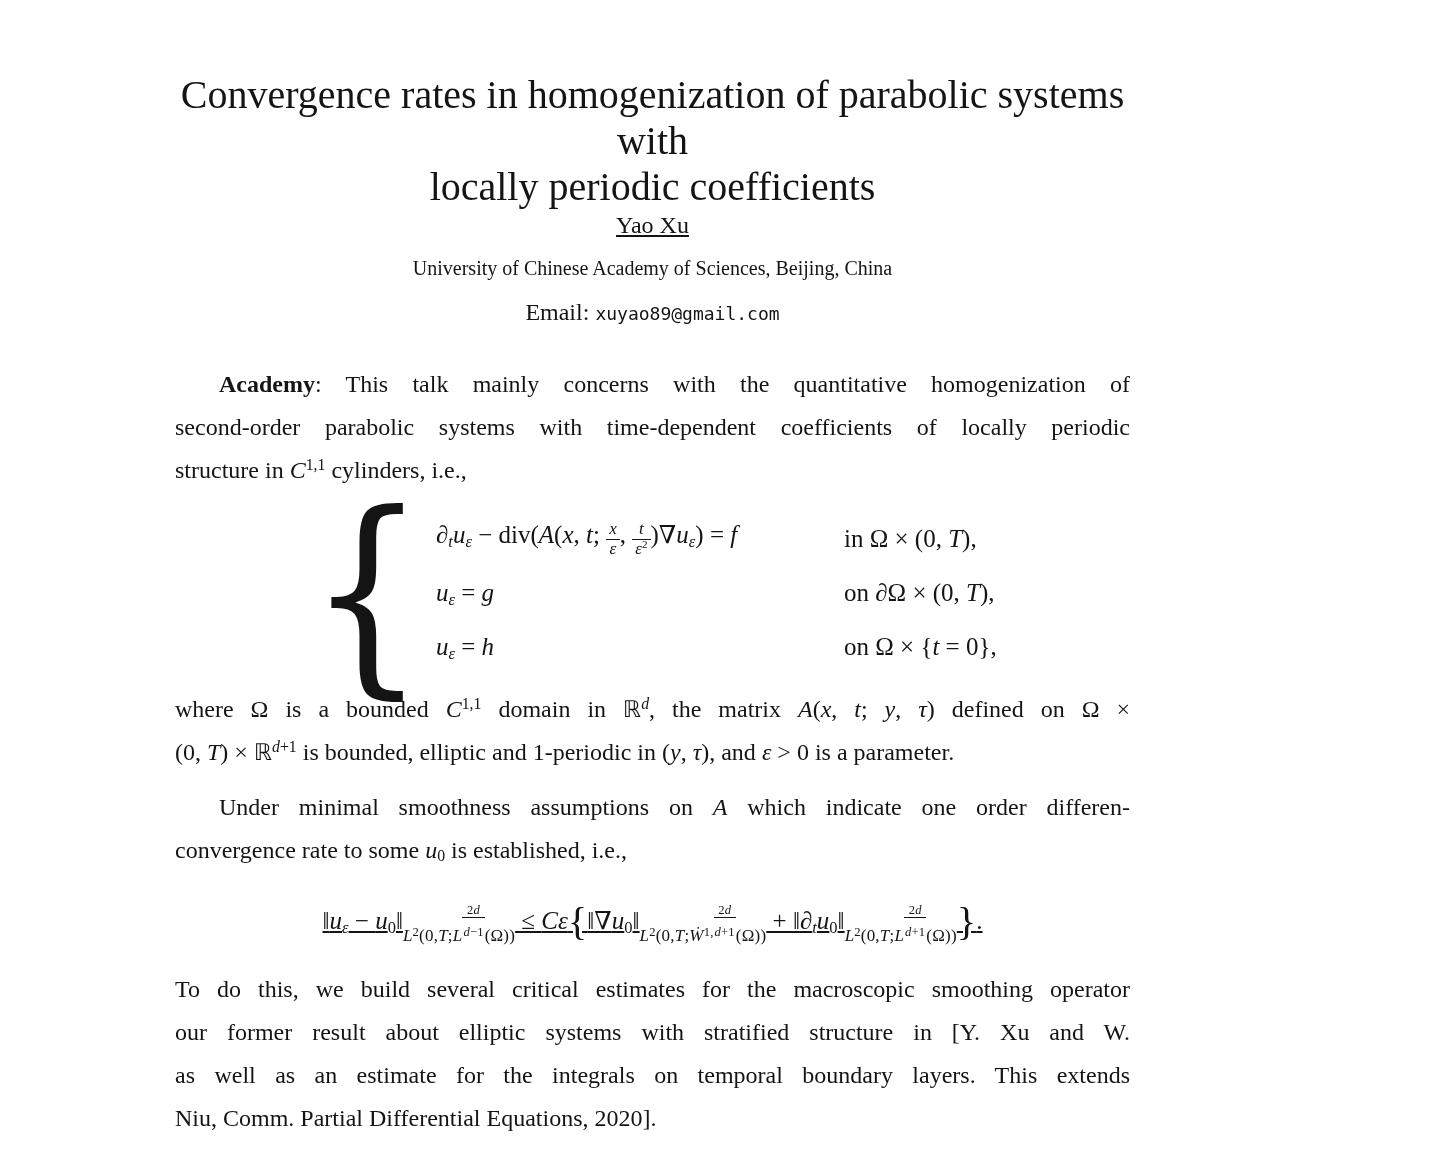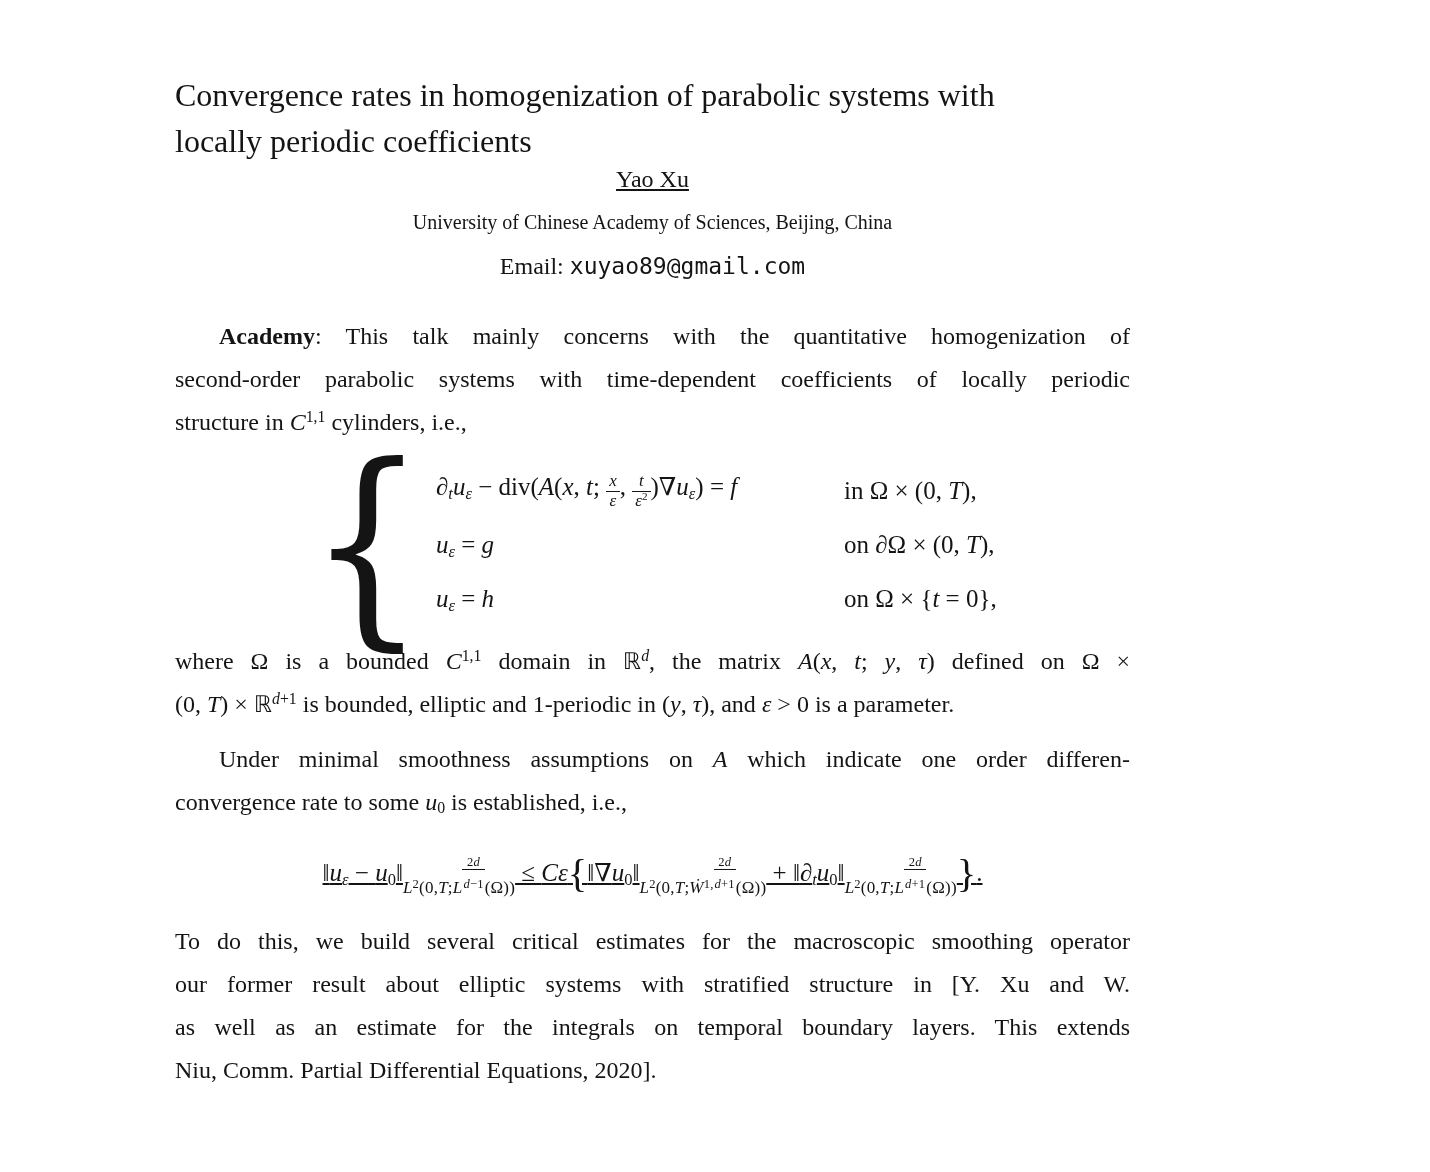--- a/index.html
+++ b/index.html
@@ -15,28 +15,28 @@
   .content {
     position: absolute;
     left: 175px;
     top: 0;
     width: 955px;
   }
 
   
   .title {
     margin-top: 72px;
-    text-align: left;
-    font-size: 32px;
+    text-align: center;
+    font-size: 40px;
     line-height: 46px;
   }
   .author      { margin-top: 0; text-align: center; font-size: 24px; line-height: 30px; text-decoration: underline; }
   .affiliation { margin-top: 13px; text-align: center; font-size: 20px; line-height: 30px; }
   .email-line  { margin-top: 13px; text-align: center; font-size: 24px; line-height: 32px; }
-  .mono { font-family: "DejaVu Sans Mono", "Liberation Mono", monospace; font-size: 23px; }
+  .mono { font-family: "DejaVu Sans Mono", "Liberation Mono", monospace; font-size: 18px; }
 
   
   .para { font-size: 24px; }
   .para-abstract { margin-top: 33px; }
   .para-where    { margin-top: 14px; }
   .para-under    { margin-top: 12px; }
   .para-closing  { margin-top: 12px; }
   .jline {
     height: 43px; line-height: 43px;
     text-align: justify; text-align-last: justify;

